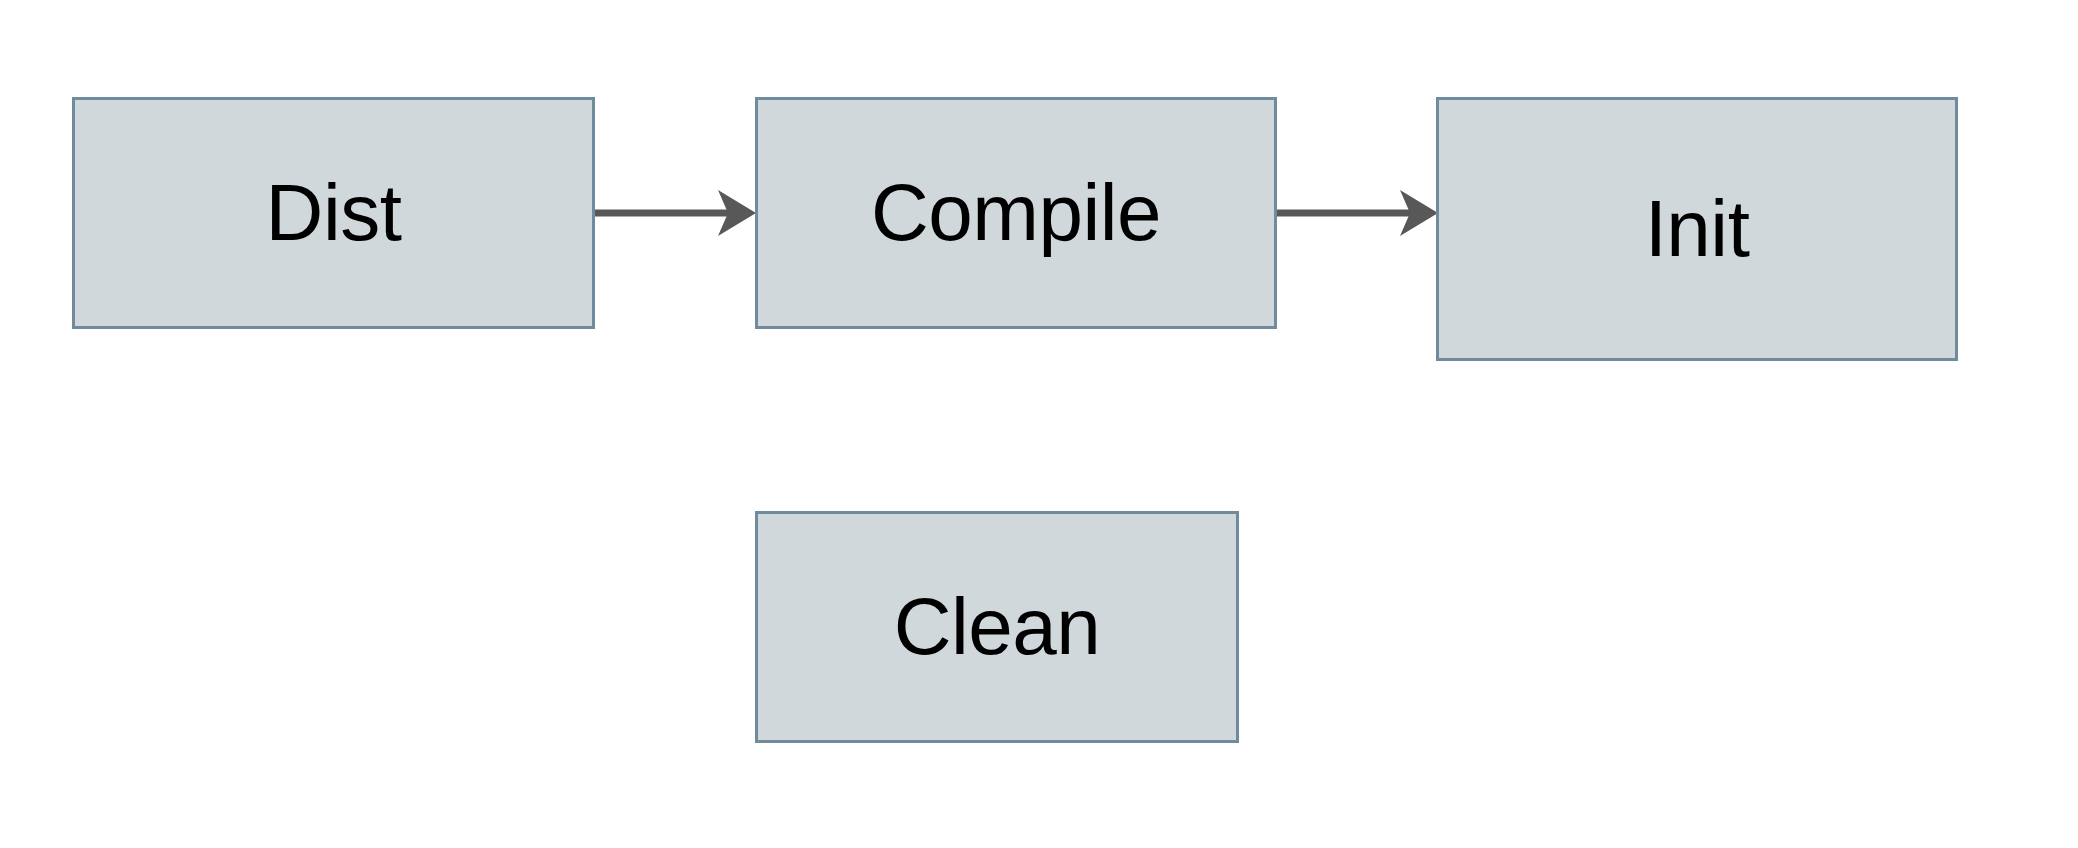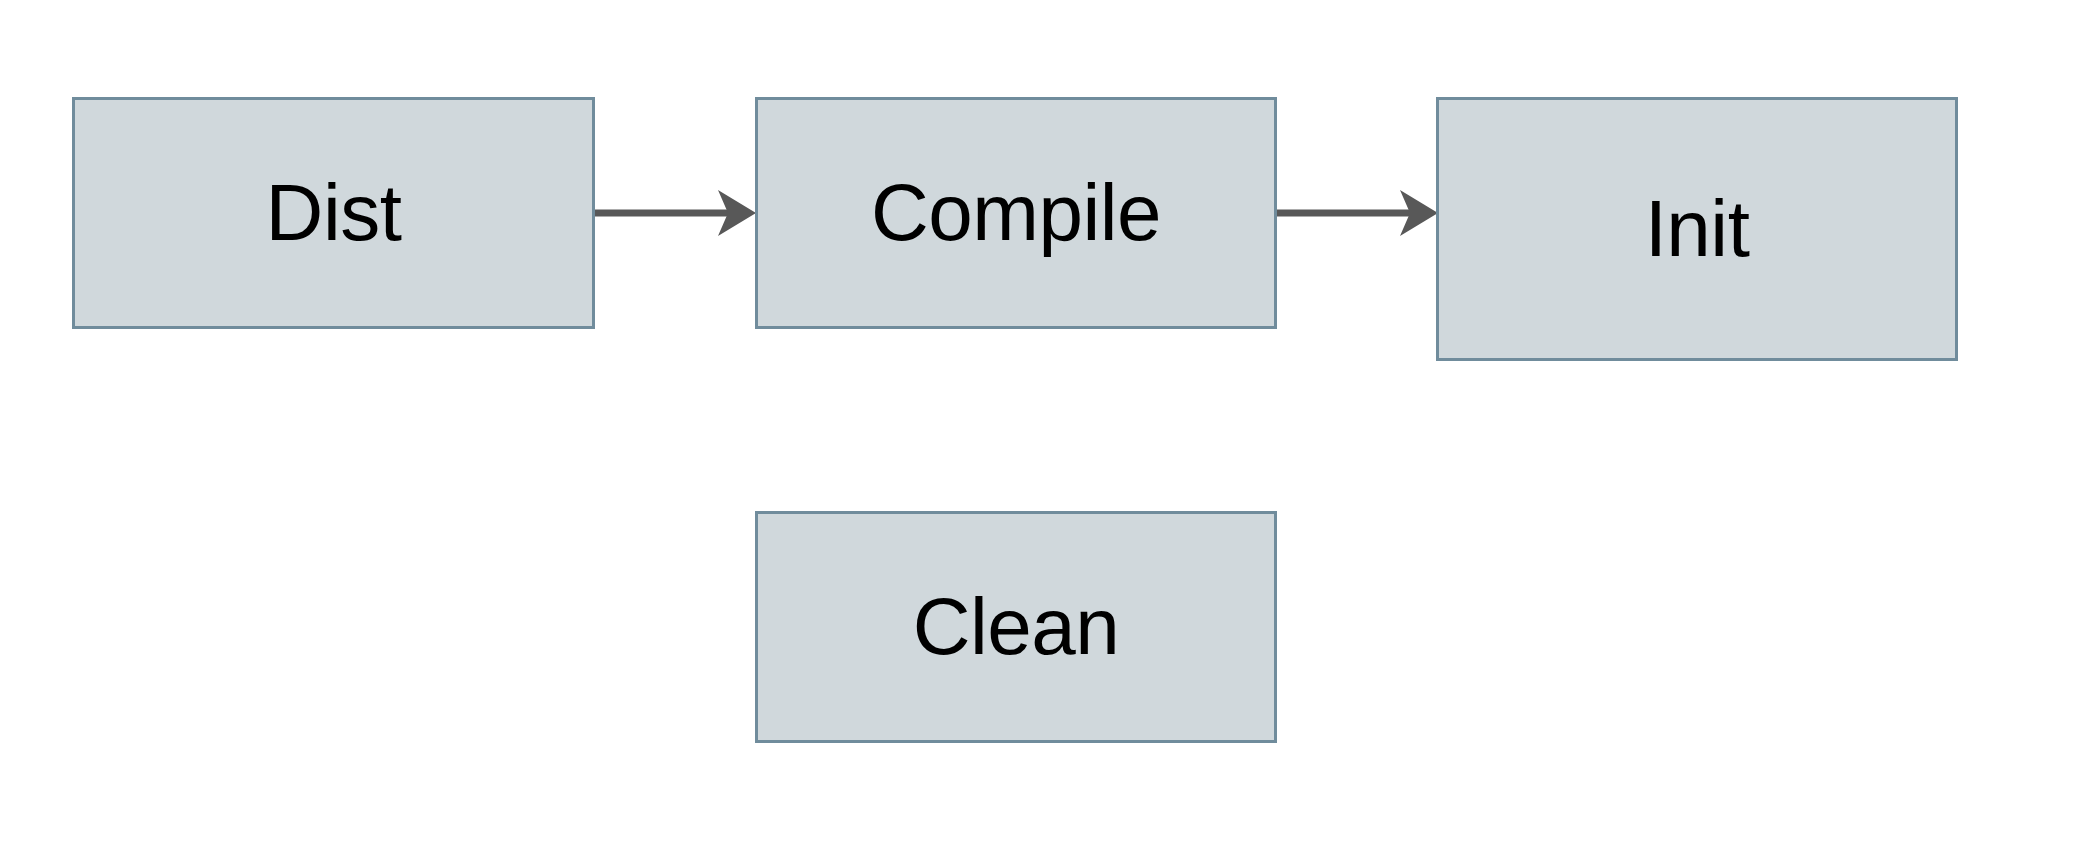--- a/index.html
+++ b/index.html
@@ -70,17 +70,17 @@
   </div>
 
   <div class="node" style="left:755px; top:97px; width:522px; height:232px;">
     <span class="node-label">Compile</span>
   </div>
 
   <div class="node" style="left:1436px; top:97px; width:522px; height:264px;">
     <span class="node-label">Init</span>
   </div>
 
-  <div class="node" style="left:755px; top:511px; width:522px; height:232px;">
+  <div class="node" style="left:755px; top:511px; width:484px; height:232px;">
     <span class="node-label">Clean</span>
   </div>
 
 </div>
 
 </body></html>

